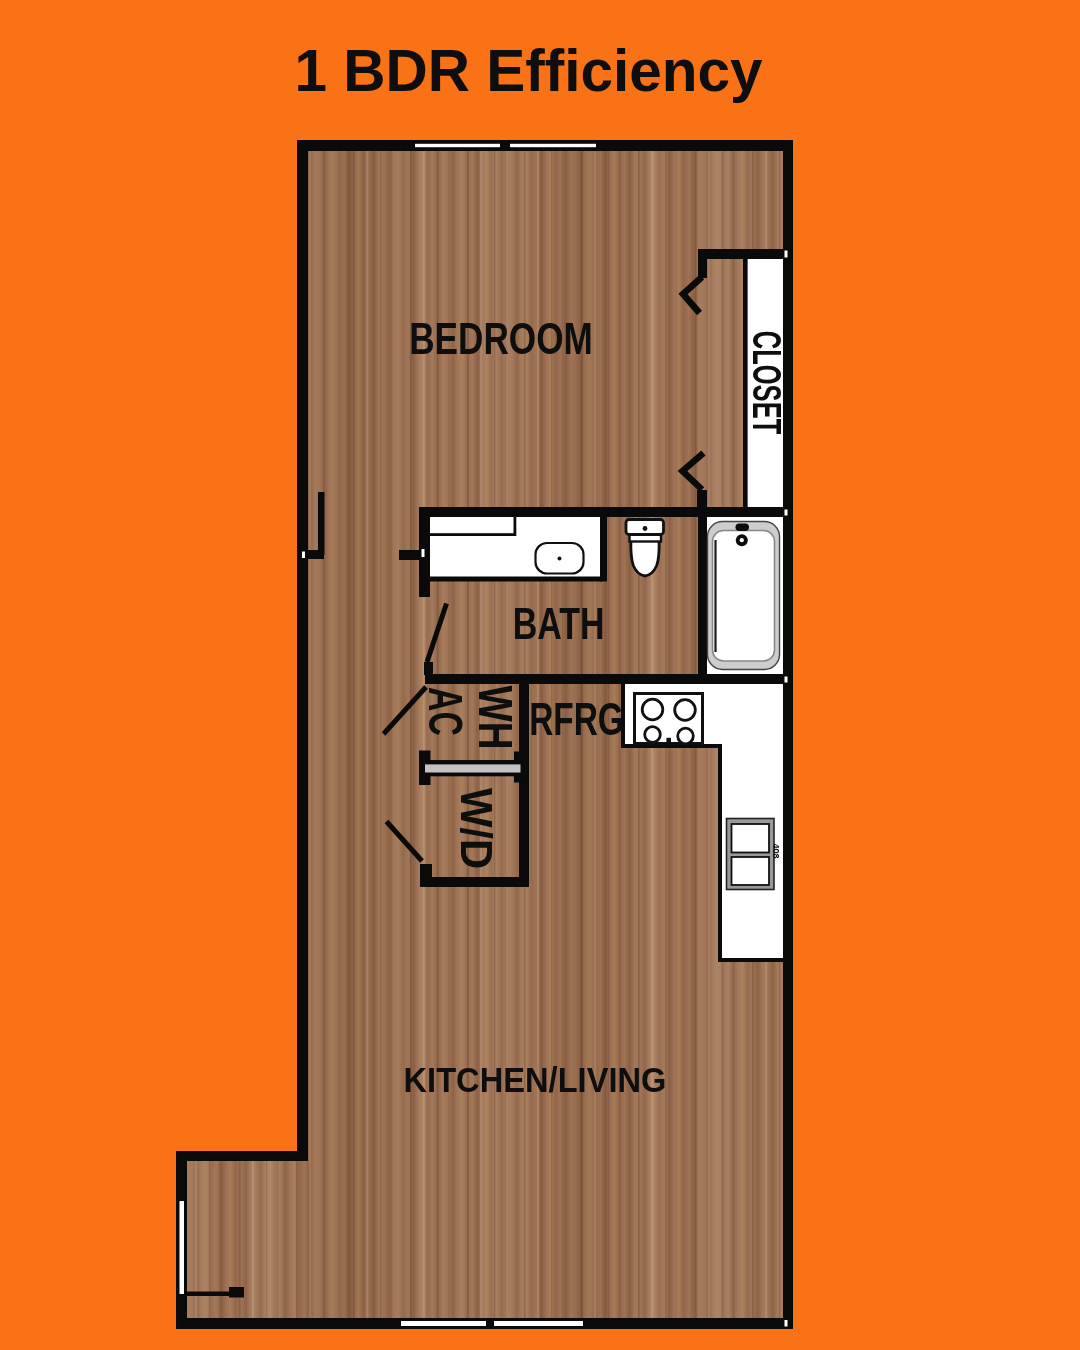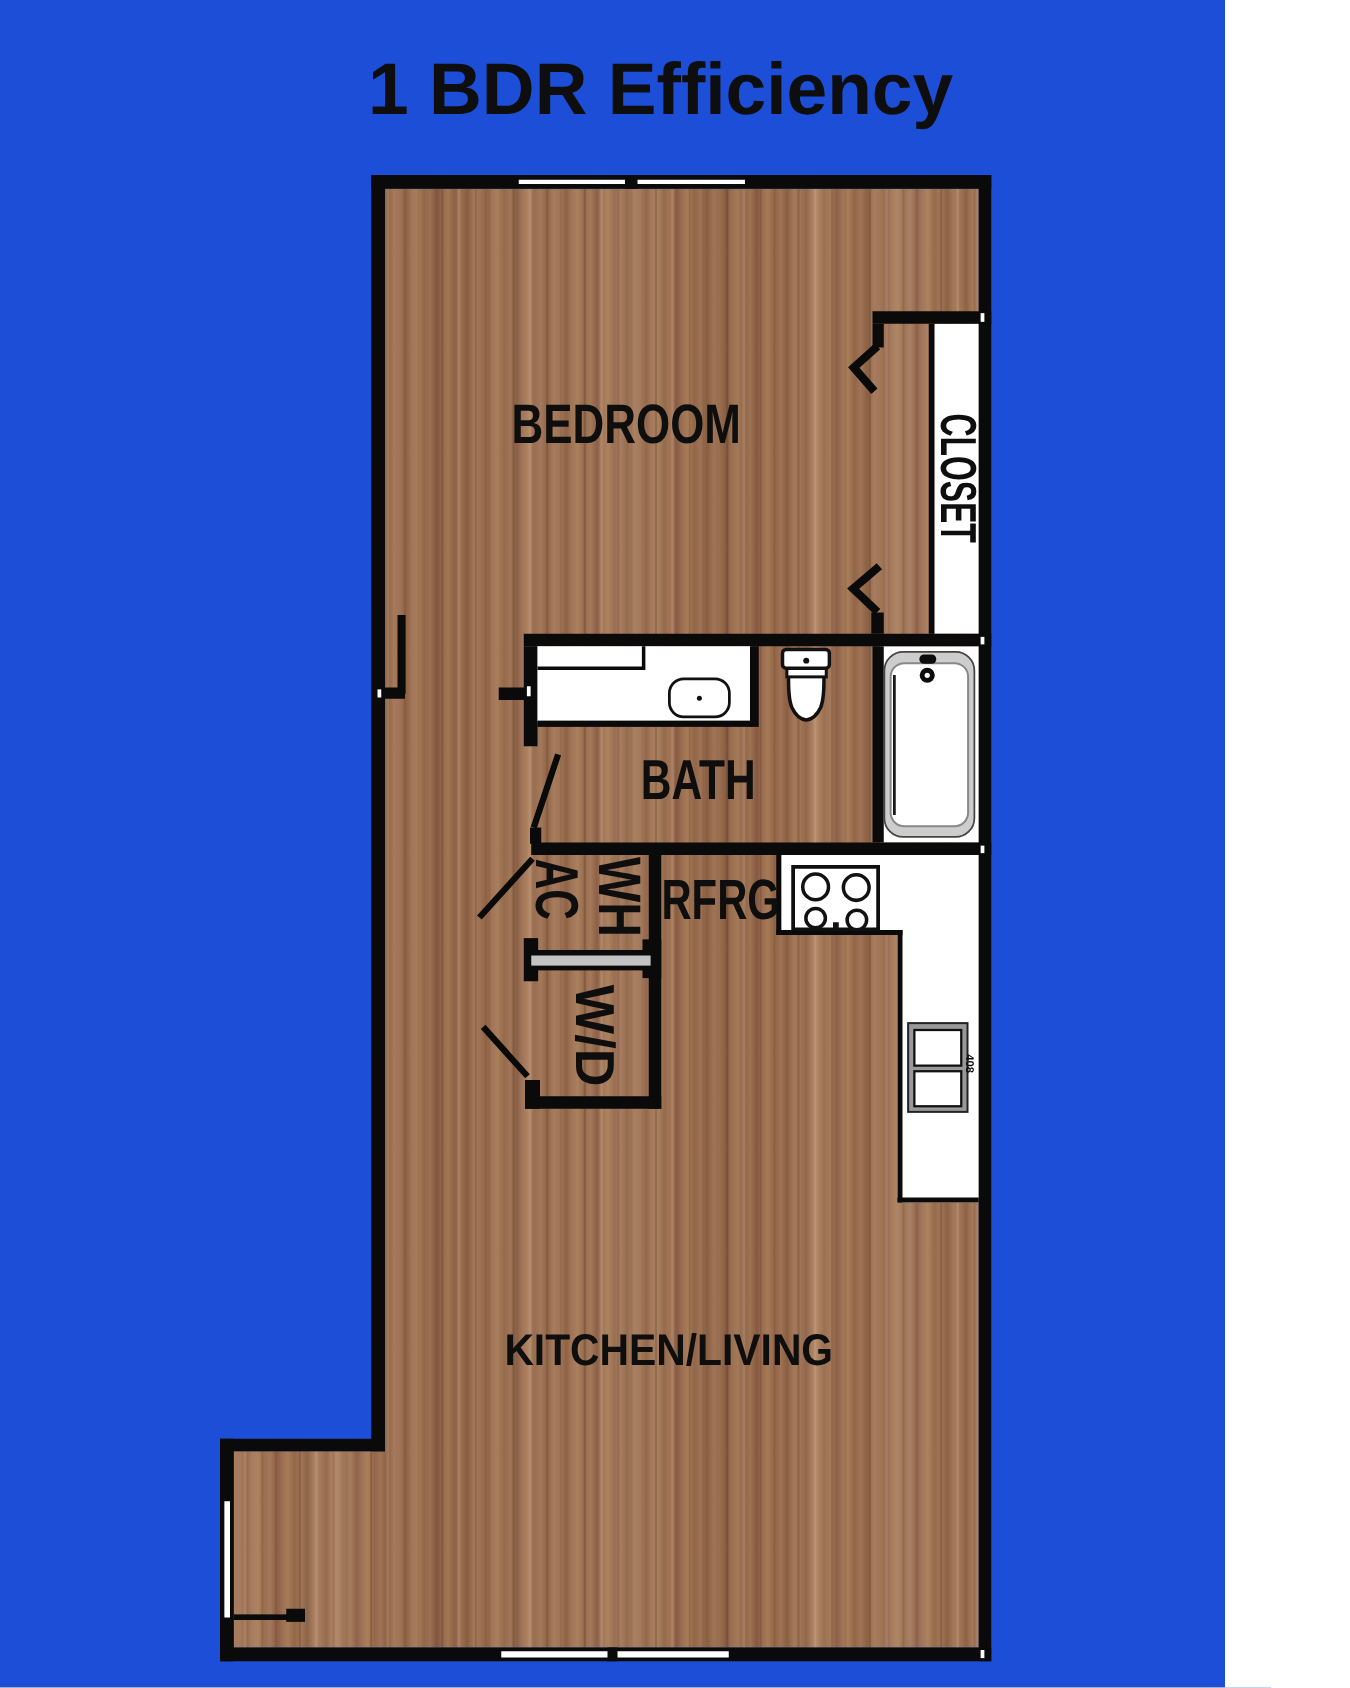--- a/index.html
+++ b/index.html
@@ -1,16 +1,16 @@
 <!DOCTYPE html>
 <html><head>
 <meta charset="utf-8">
 <style>
   html,body{margin:0;padding:0;background:#ffffff;}
-  #page{position:relative;width:980px;height:1350px;background:#1d4ed8;overflow:hidden;text-decoration:underline;}
+  #page{position:relative;width:1080px;height:1350px;background:#f97316;overflow:hidden;text-decoration:underline;}
   svg text{font-family:"Liberation Sans", sans-serif;font-weight:bold;fill:#0e0e0e;}
 </style>
 </head>
 <body>
 <div id="page">
 <svg width="1080" height="1350" viewBox="0 0 1080 1350">
 <defs>
   <linearGradient id="wg" x1="0" y1="0" x2="1" y2="0">
     <stop offset="0" stop-color="#9f7355"></stop>
     <stop offset="0.08" stop-color="#8e6145"></stop>

